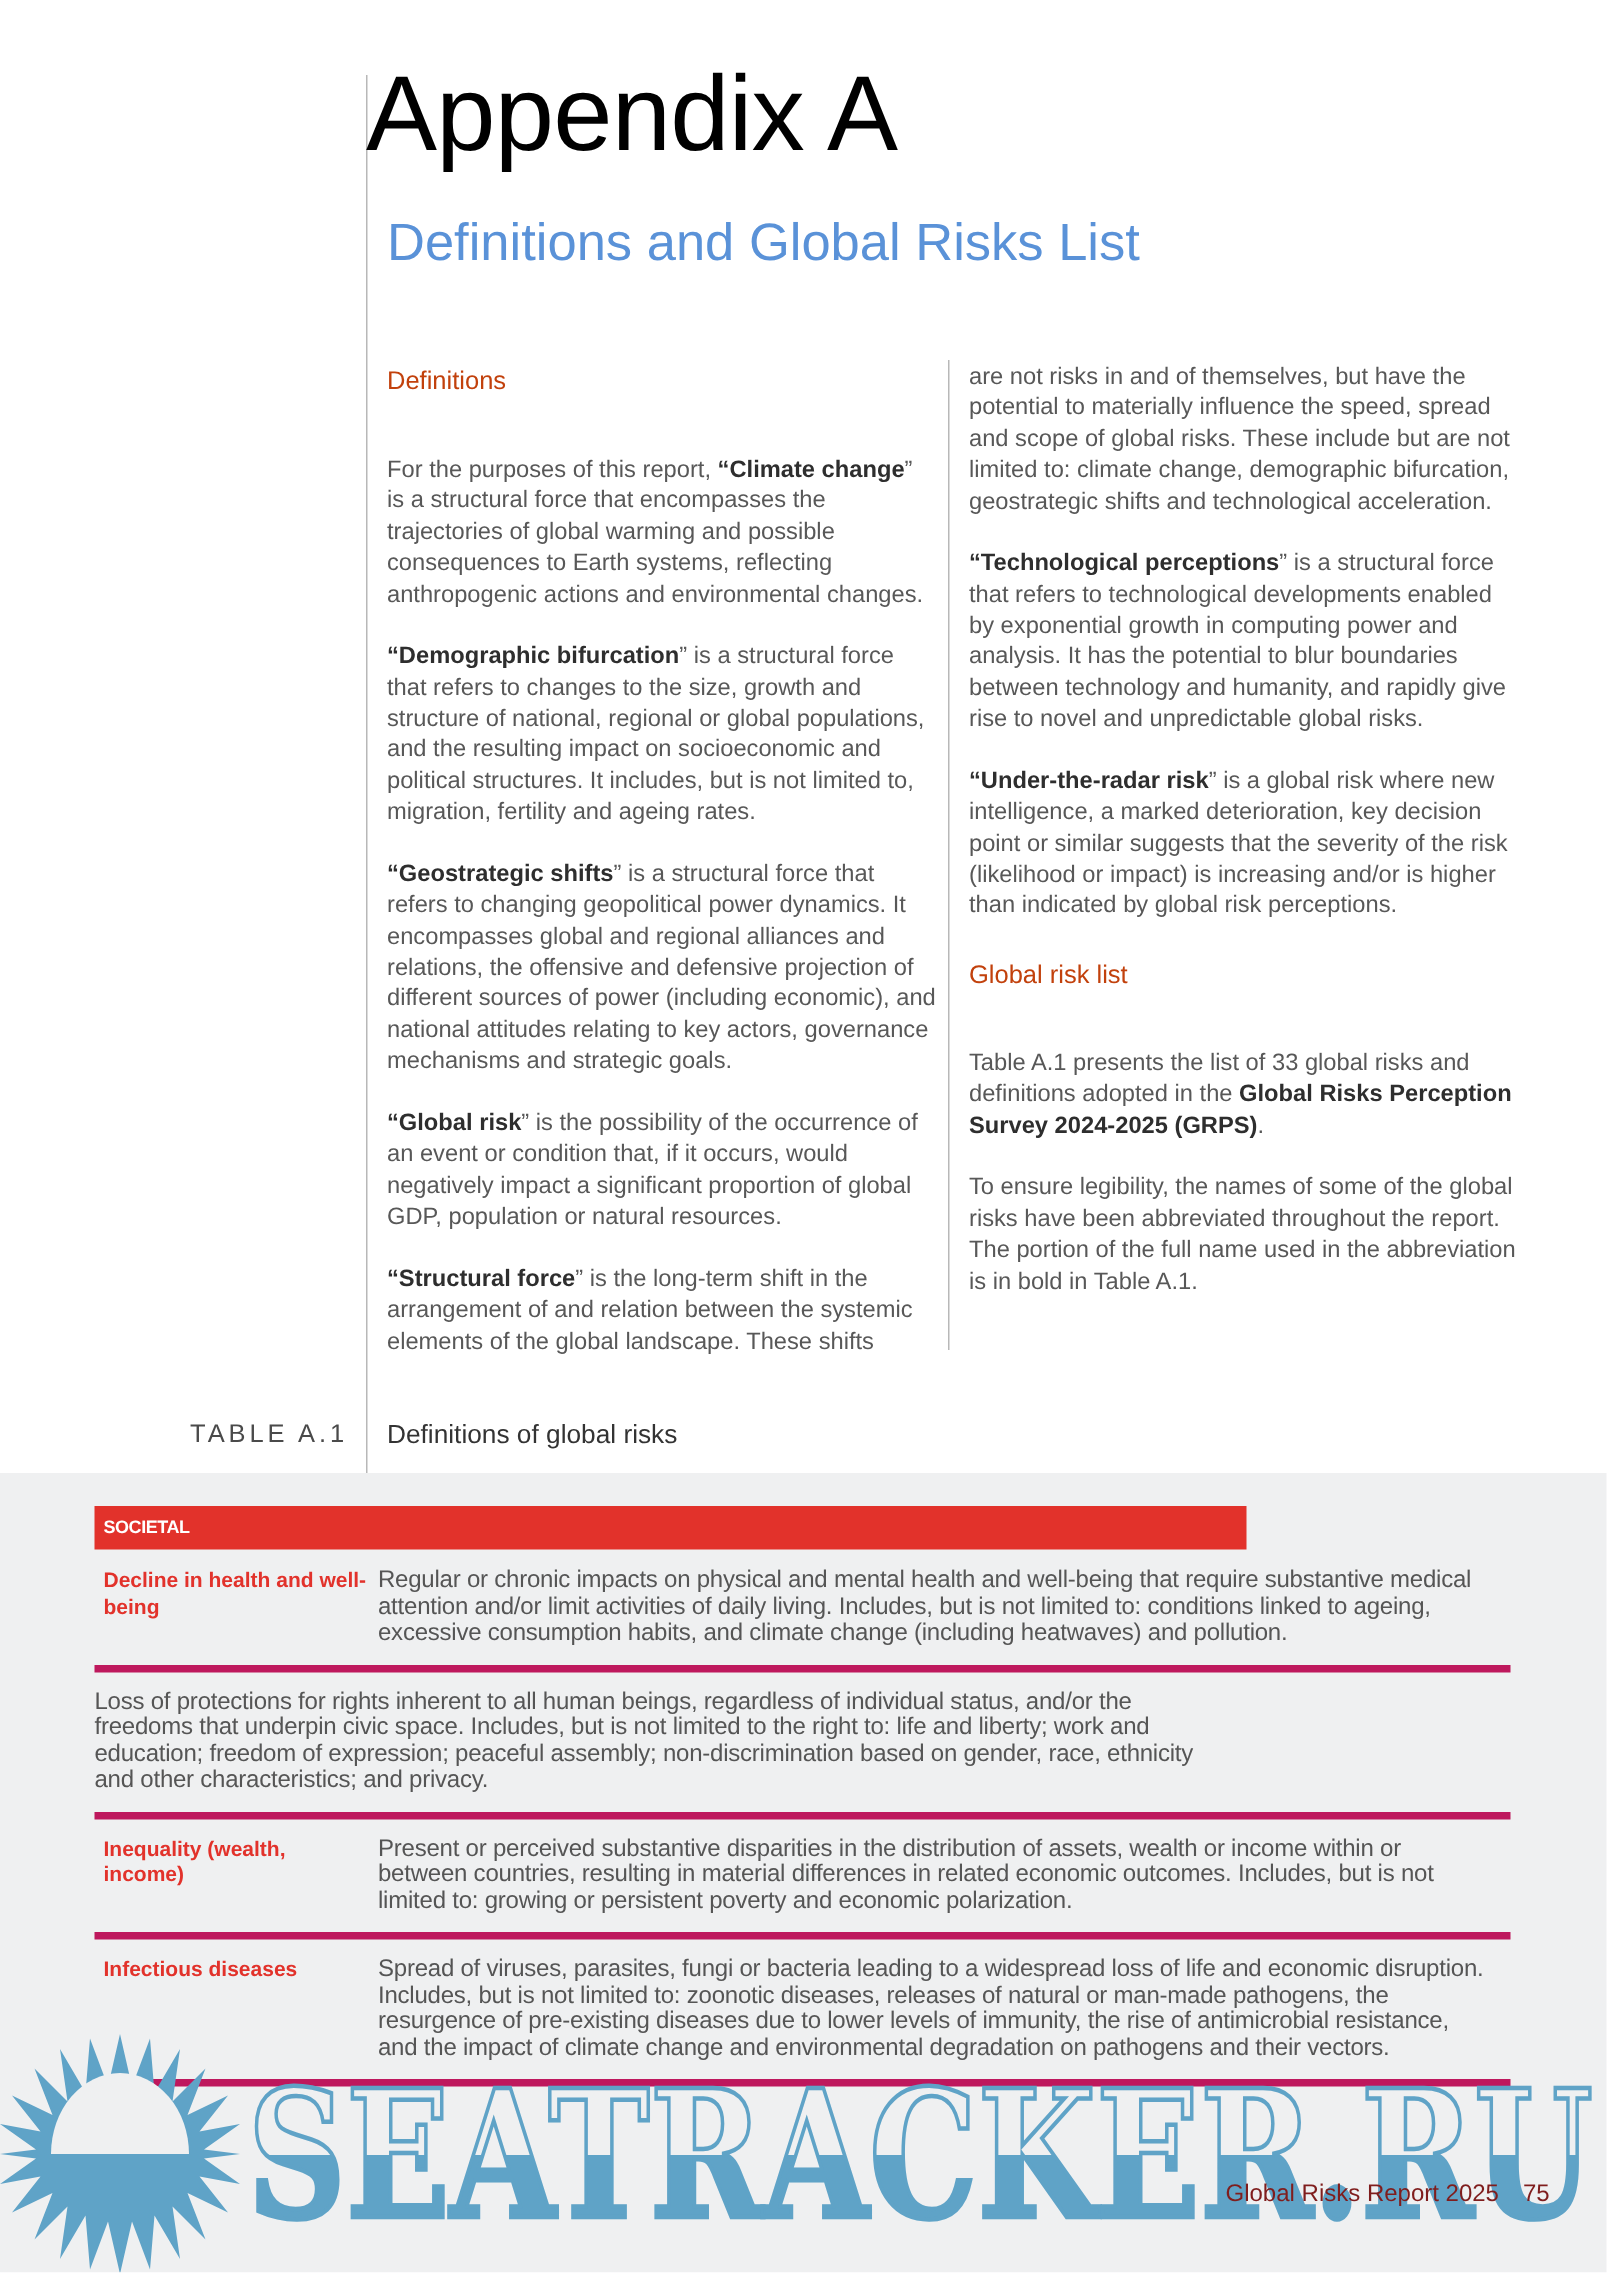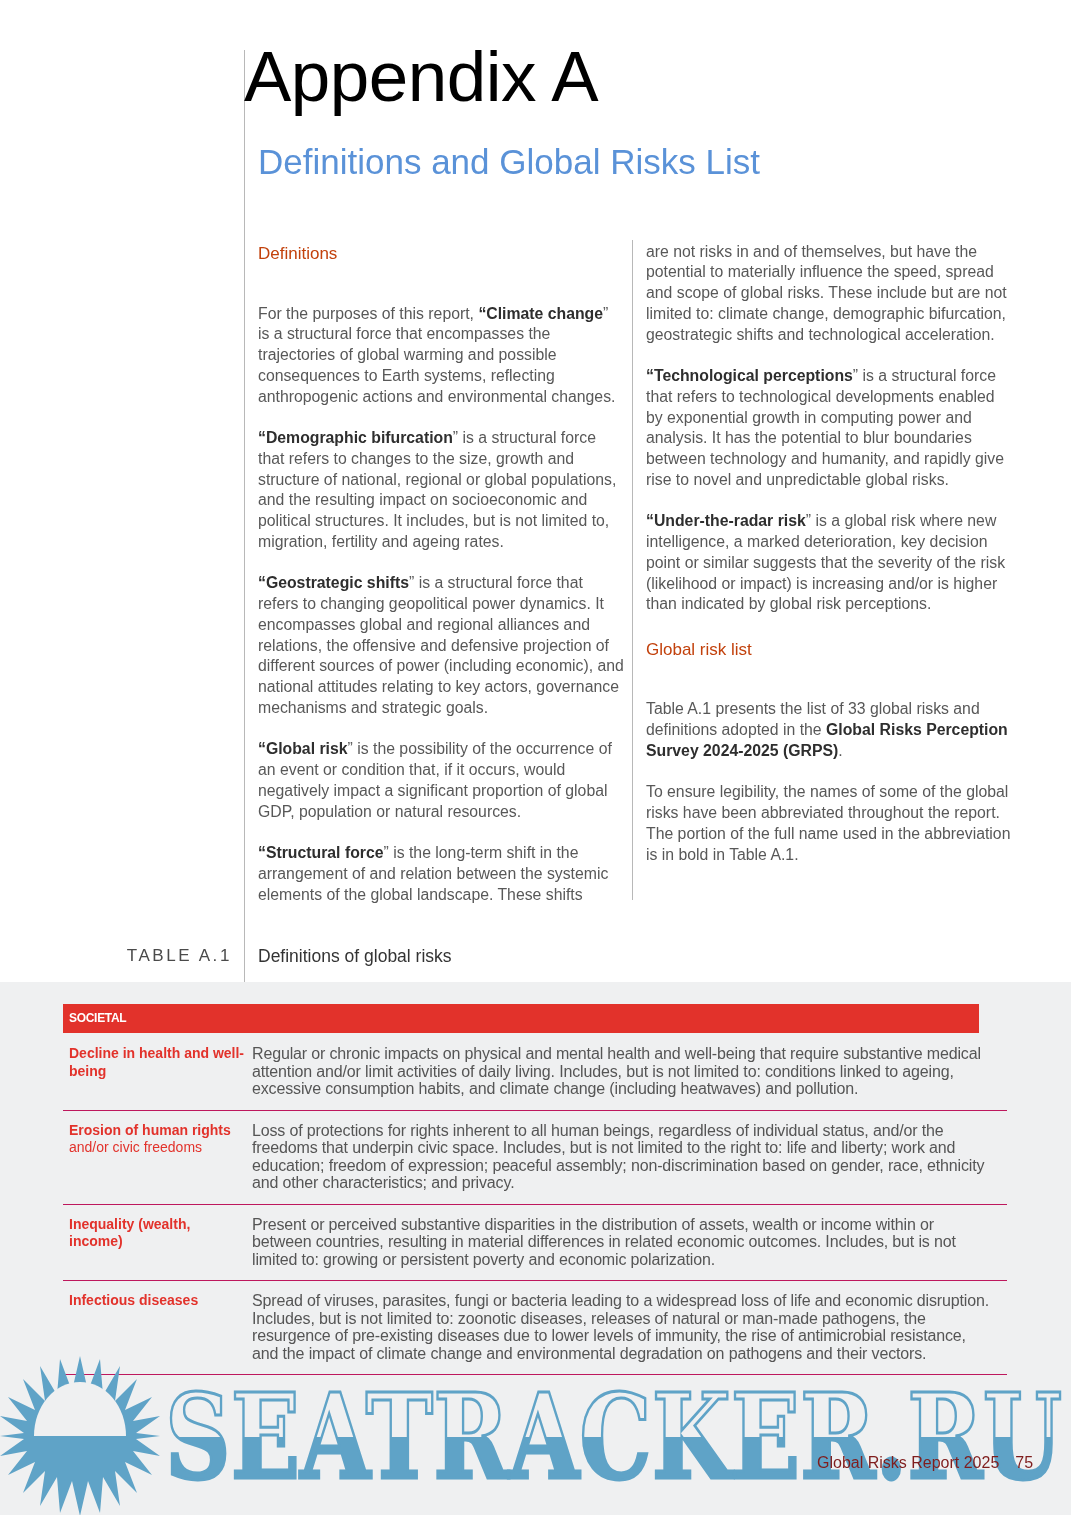--- a/index.html
+++ b/index.html
@@ -22,25 +22,25 @@
   .col-left { left: 258px; top: 240px; }
   .col-right { left: 646px; top: 241.6px; }
   .sec-heading { font-size: 17px; line-height: 28px; color: #c2410c; margin: 0; font-weight: normal; }
   .col-left .sec-heading { margin-bottom: 35.6px; }
   .risk-heading { margin-top: 8px; margin-bottom: 35.6px; }
 
   .table-label { right: 848px; top: 944px; font-size: 17px; line-height: 24px; letter-spacing: 2.6px; color: #4a4a4a; white-space: nowrap; }
   .table-title { left: 258px; top: 944px; font-size: 17.5px; line-height: 24px; color: #333; white-space: nowrap; }
 
   .gray-area { left: 0; top: 982px; width: 1071px; height: 533px; background: #eff0f1; }
-  .cat-bar { left: 63px; top: 1004px; width: 916px; height: 29px; background: #e2322b; }
+  .cat-bar { left: 63px; top: 1004px; width: 768px; height: 29px; background: #e2322b; }
   .cat-bar span { position: absolute; left: 6px; top: 7px; font-size: 12px; line-height: 15px; font-weight: bold; color: #fff; letter-spacing: -0.3px; }
 
   .rows { left: 63px; top: 1045px; width: 944px; }
-  .row { position: relative; display: flex; border-bottom: 1px solid #be185d; padding: 0 0 12px 0; margin-bottom: 11px; }
+  .row { position: relative; display: flex; border-bottom: 5px solid #be185d; padding: 0 0 12px 0; margin-bottom: 11px; }
   .row .name { width: 189px; padding-left: 6px; font-size: 14px; line-height: 17.5px; color: #e2322b; box-sizing: border-box; flex-shrink: 0; }
   .row .name b { font-weight: bold; display: block; }
   .row .name span { font-weight: normal; }
   .row .desc { width: 744px; font-size: 16px; line-height: 17.5px; color: #555; letter-spacing: -0.15px; }
 
   .footer { left: 817px; top: 1455px; font-size: 16px; line-height: 16px; color: #7f1d1d; white-space: nowrap; z-index: 5; }
   .footer .page { margin-left: 16px; }
 
   .watermark { left: 0; top: 0; width: 1080px; height: 1515px; pointer-events: none; z-index: 4; }
 </style>
@@ -78,21 +78,20 @@
 <div class="abs cat-bar">
   <span>SOCIETAL</span>
 </div>
 
 <div class="abs rows">
   <div class="row">
     <div class="name"><b>Decline in health and well-being</b><span></span></div>
     <div class="desc">Regular or chronic impacts on physical and mental health and well-being that require substantive medical attention and/or limit activities of daily living. Includes, but is not limited to: conditions linked to ageing, excessive consumption habits, and climate change (including heatwaves) and pollution.</div>
   </div>
   <div class="row">
-    <div class="name"><b>Erosion of human rights</b><span>and/or civic freedoms</span></div>
     <div class="desc">Loss of protections for rights inherent to all human beings, regardless of individual status, and/or the freedoms that underpin civic space. Includes, but is not limited to the right to: life and liberty; work and education; freedom of expression; peaceful assembly; non-discrimination based on gender, race, ethnicity and other characteristics; and privacy.</div>
   </div>
   <div class="row">
     <div class="name" style="padding-right:40px"><b>Inequality (wealth, income)</b><span></span></div>
     <div class="desc">Present or perceived substantive disparities in the distribution of assets, wealth or income within or between countries, resulting in material differences in related economic outcomes. Includes, but is not limited to: growing or persistent poverty and economic polarization.</div>
   </div>
   <div class="row">
     <div class="name"><b>Infectious diseases</b><span></span></div>
     <div class="desc">Spread of viruses, parasites, fungi or bacteria leading to a widespread loss of life and economic disruption. Includes, but is not limited to: zoonotic diseases, releases of natural or man-made pathogens, the resurgence of pre-existing diseases due to lower levels of immunity, the rise of antimicrobial resistance, and the impact of climate change and environmental degradation on pathogens and their vectors.</div>
   </div>

